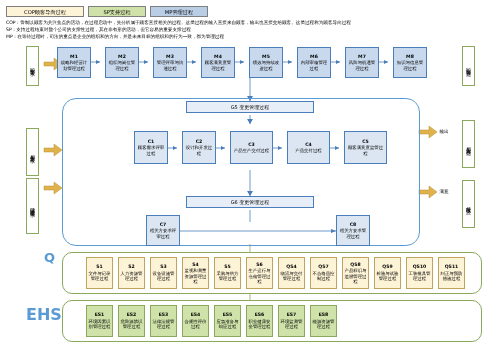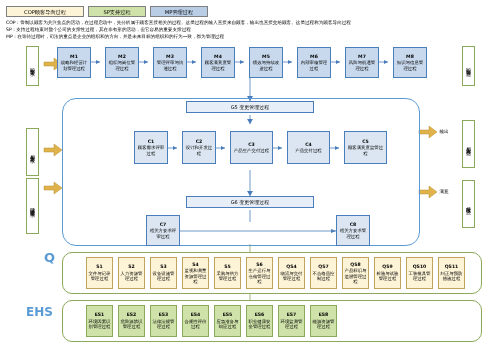--- a/index.html
+++ b/index.html
@@ -63,21 +63,21 @@
   .roundwrap{
     border:0.9px solid #5b9bd5;border-radius:14px;background:transparent;
   }
   .roundwrap2{
     border:0.9px solid #8aa95a;border-radius:10px;background:transparent;
   }
 
   .bigletter{
     color:#5b9bd5;font-weight:bold;font-size:13px;font-family:"DejaVu Sans",sans-serif;
   }
-  .bigletter.ehs{font-size:12px;}
+  .bigletter.ehs{font-size:16px;}
 
   svg.lines{position:absolute;left:0;top:0;width:503px;height:356px;pointer-events:none;}
 </style>
 </head>
 <body>
 
 <div class="canvas">
 
   <div class="abs legend cop" style="left:6px;top:6px;width:78px;">COP顾客导向过程</div>
   <div class="abs legend sp" style="left:88px;top:6px;width:58px;">SP支持过程</div>

